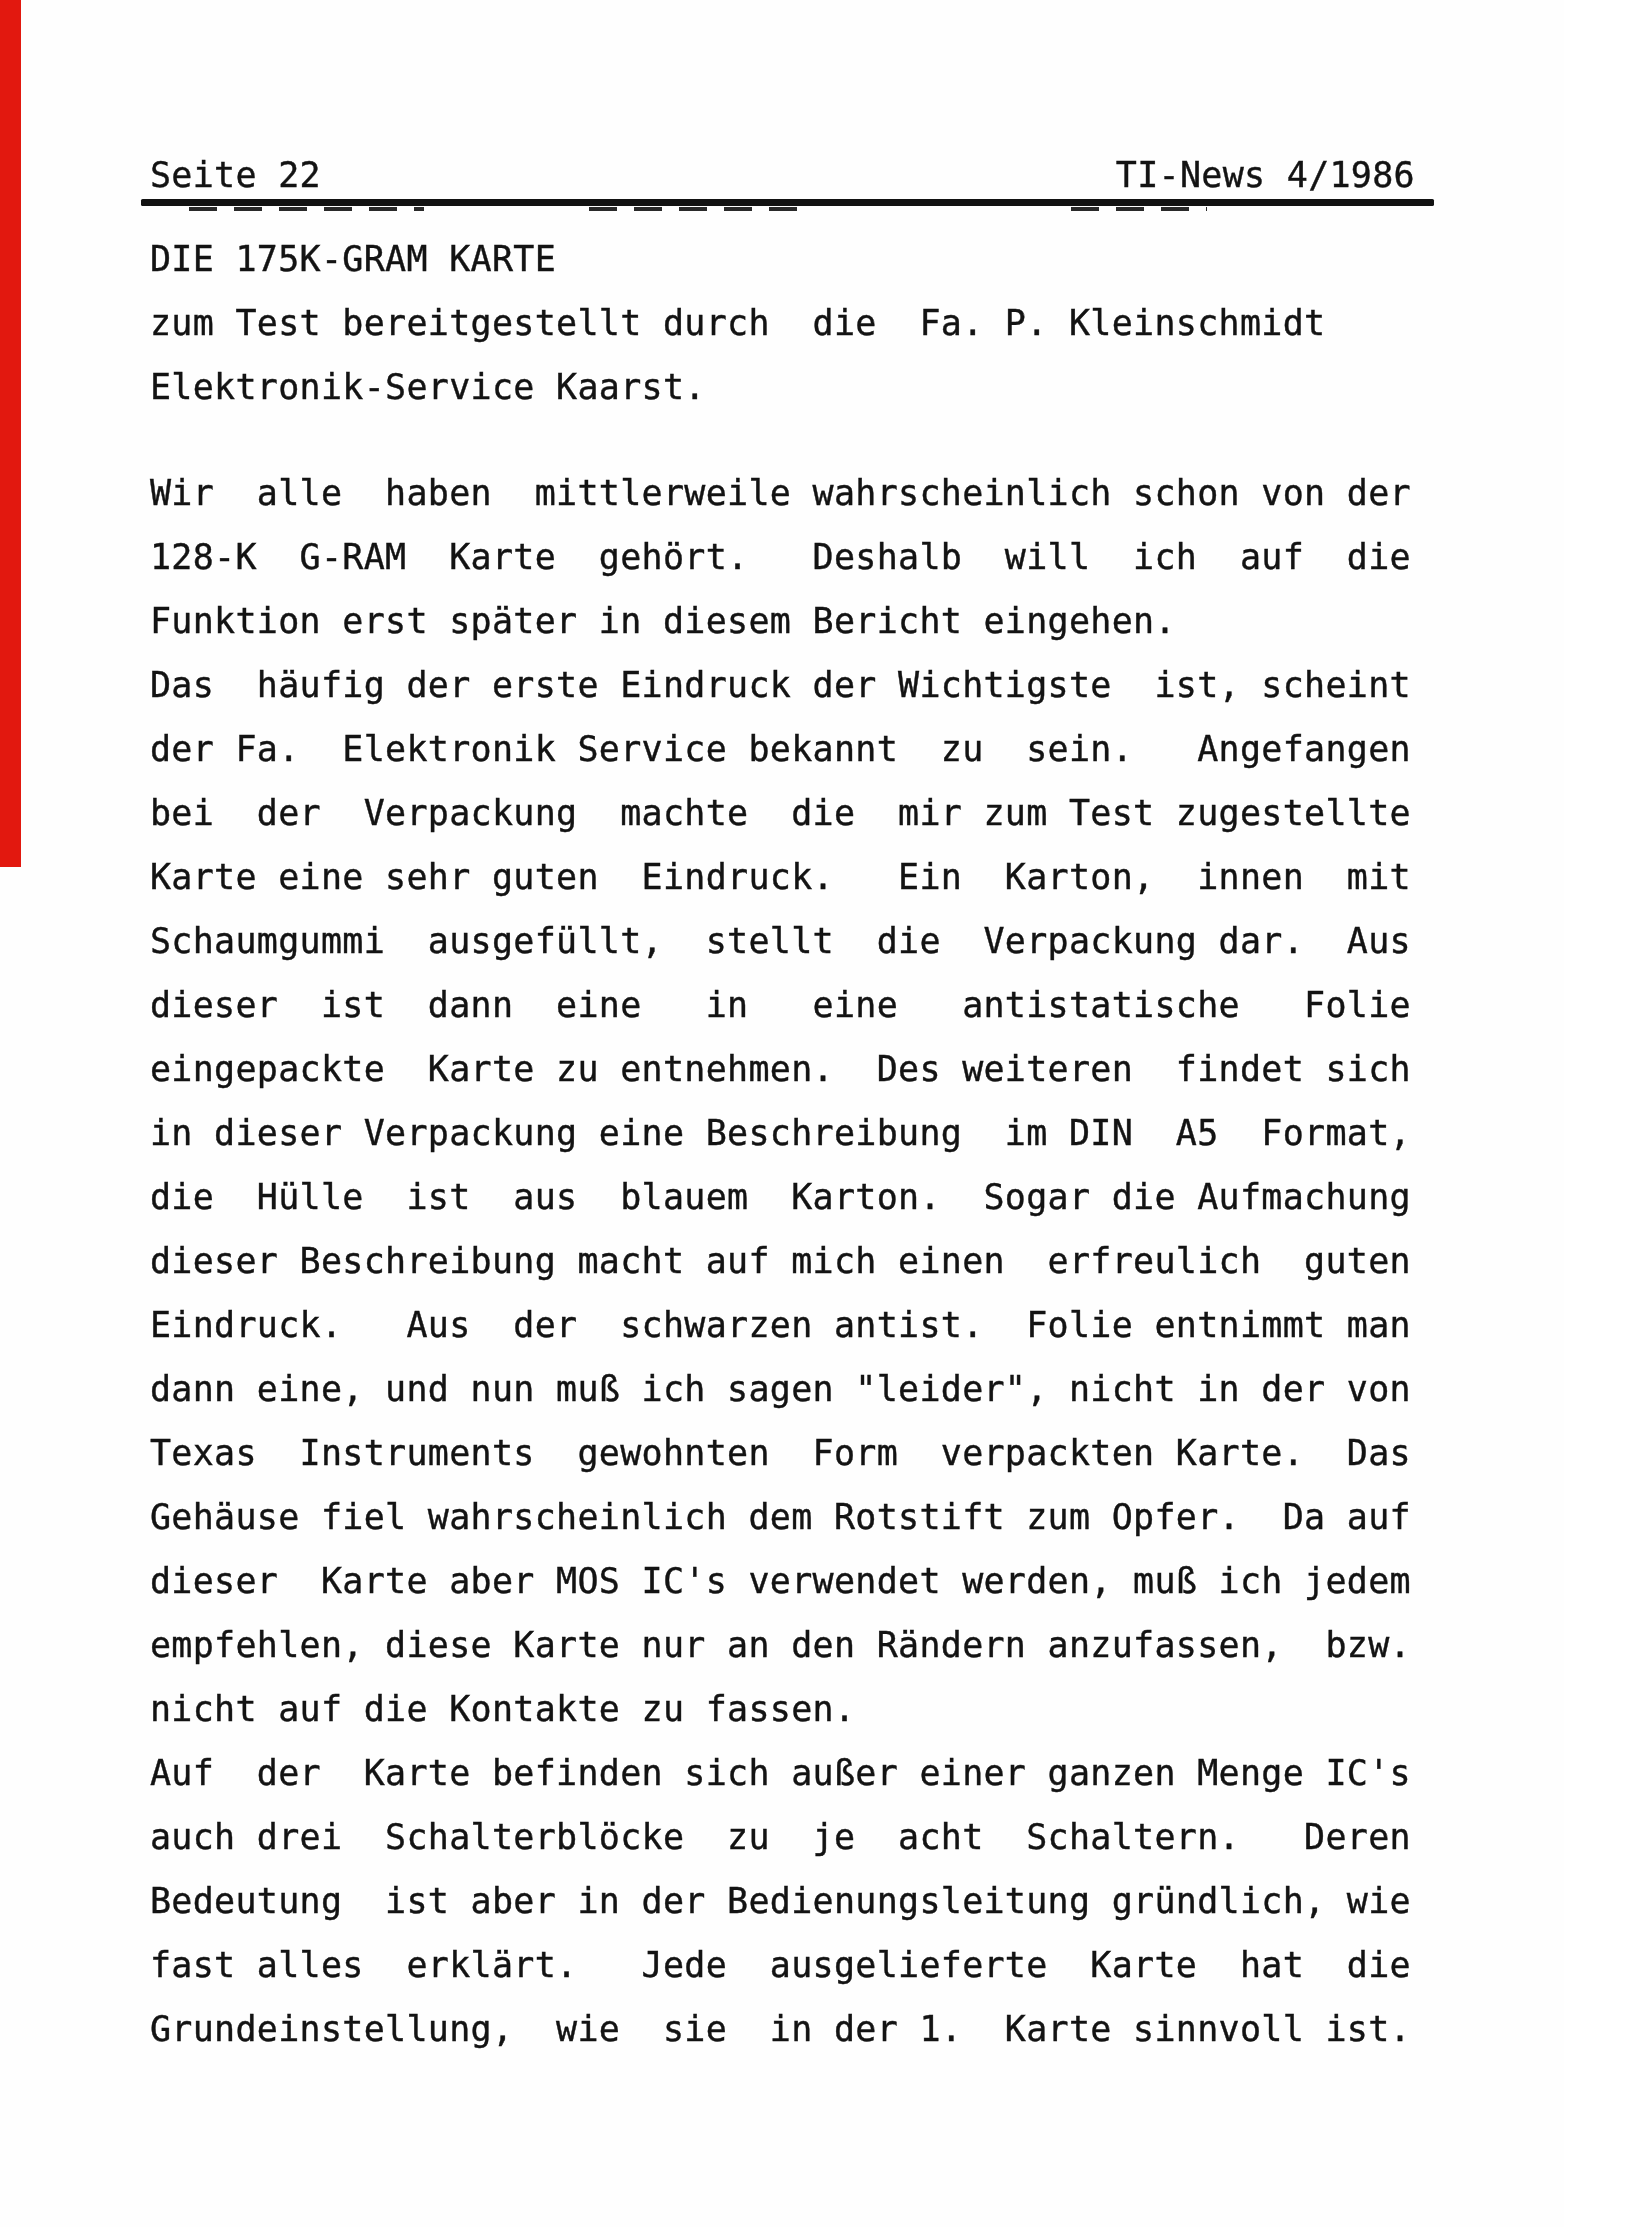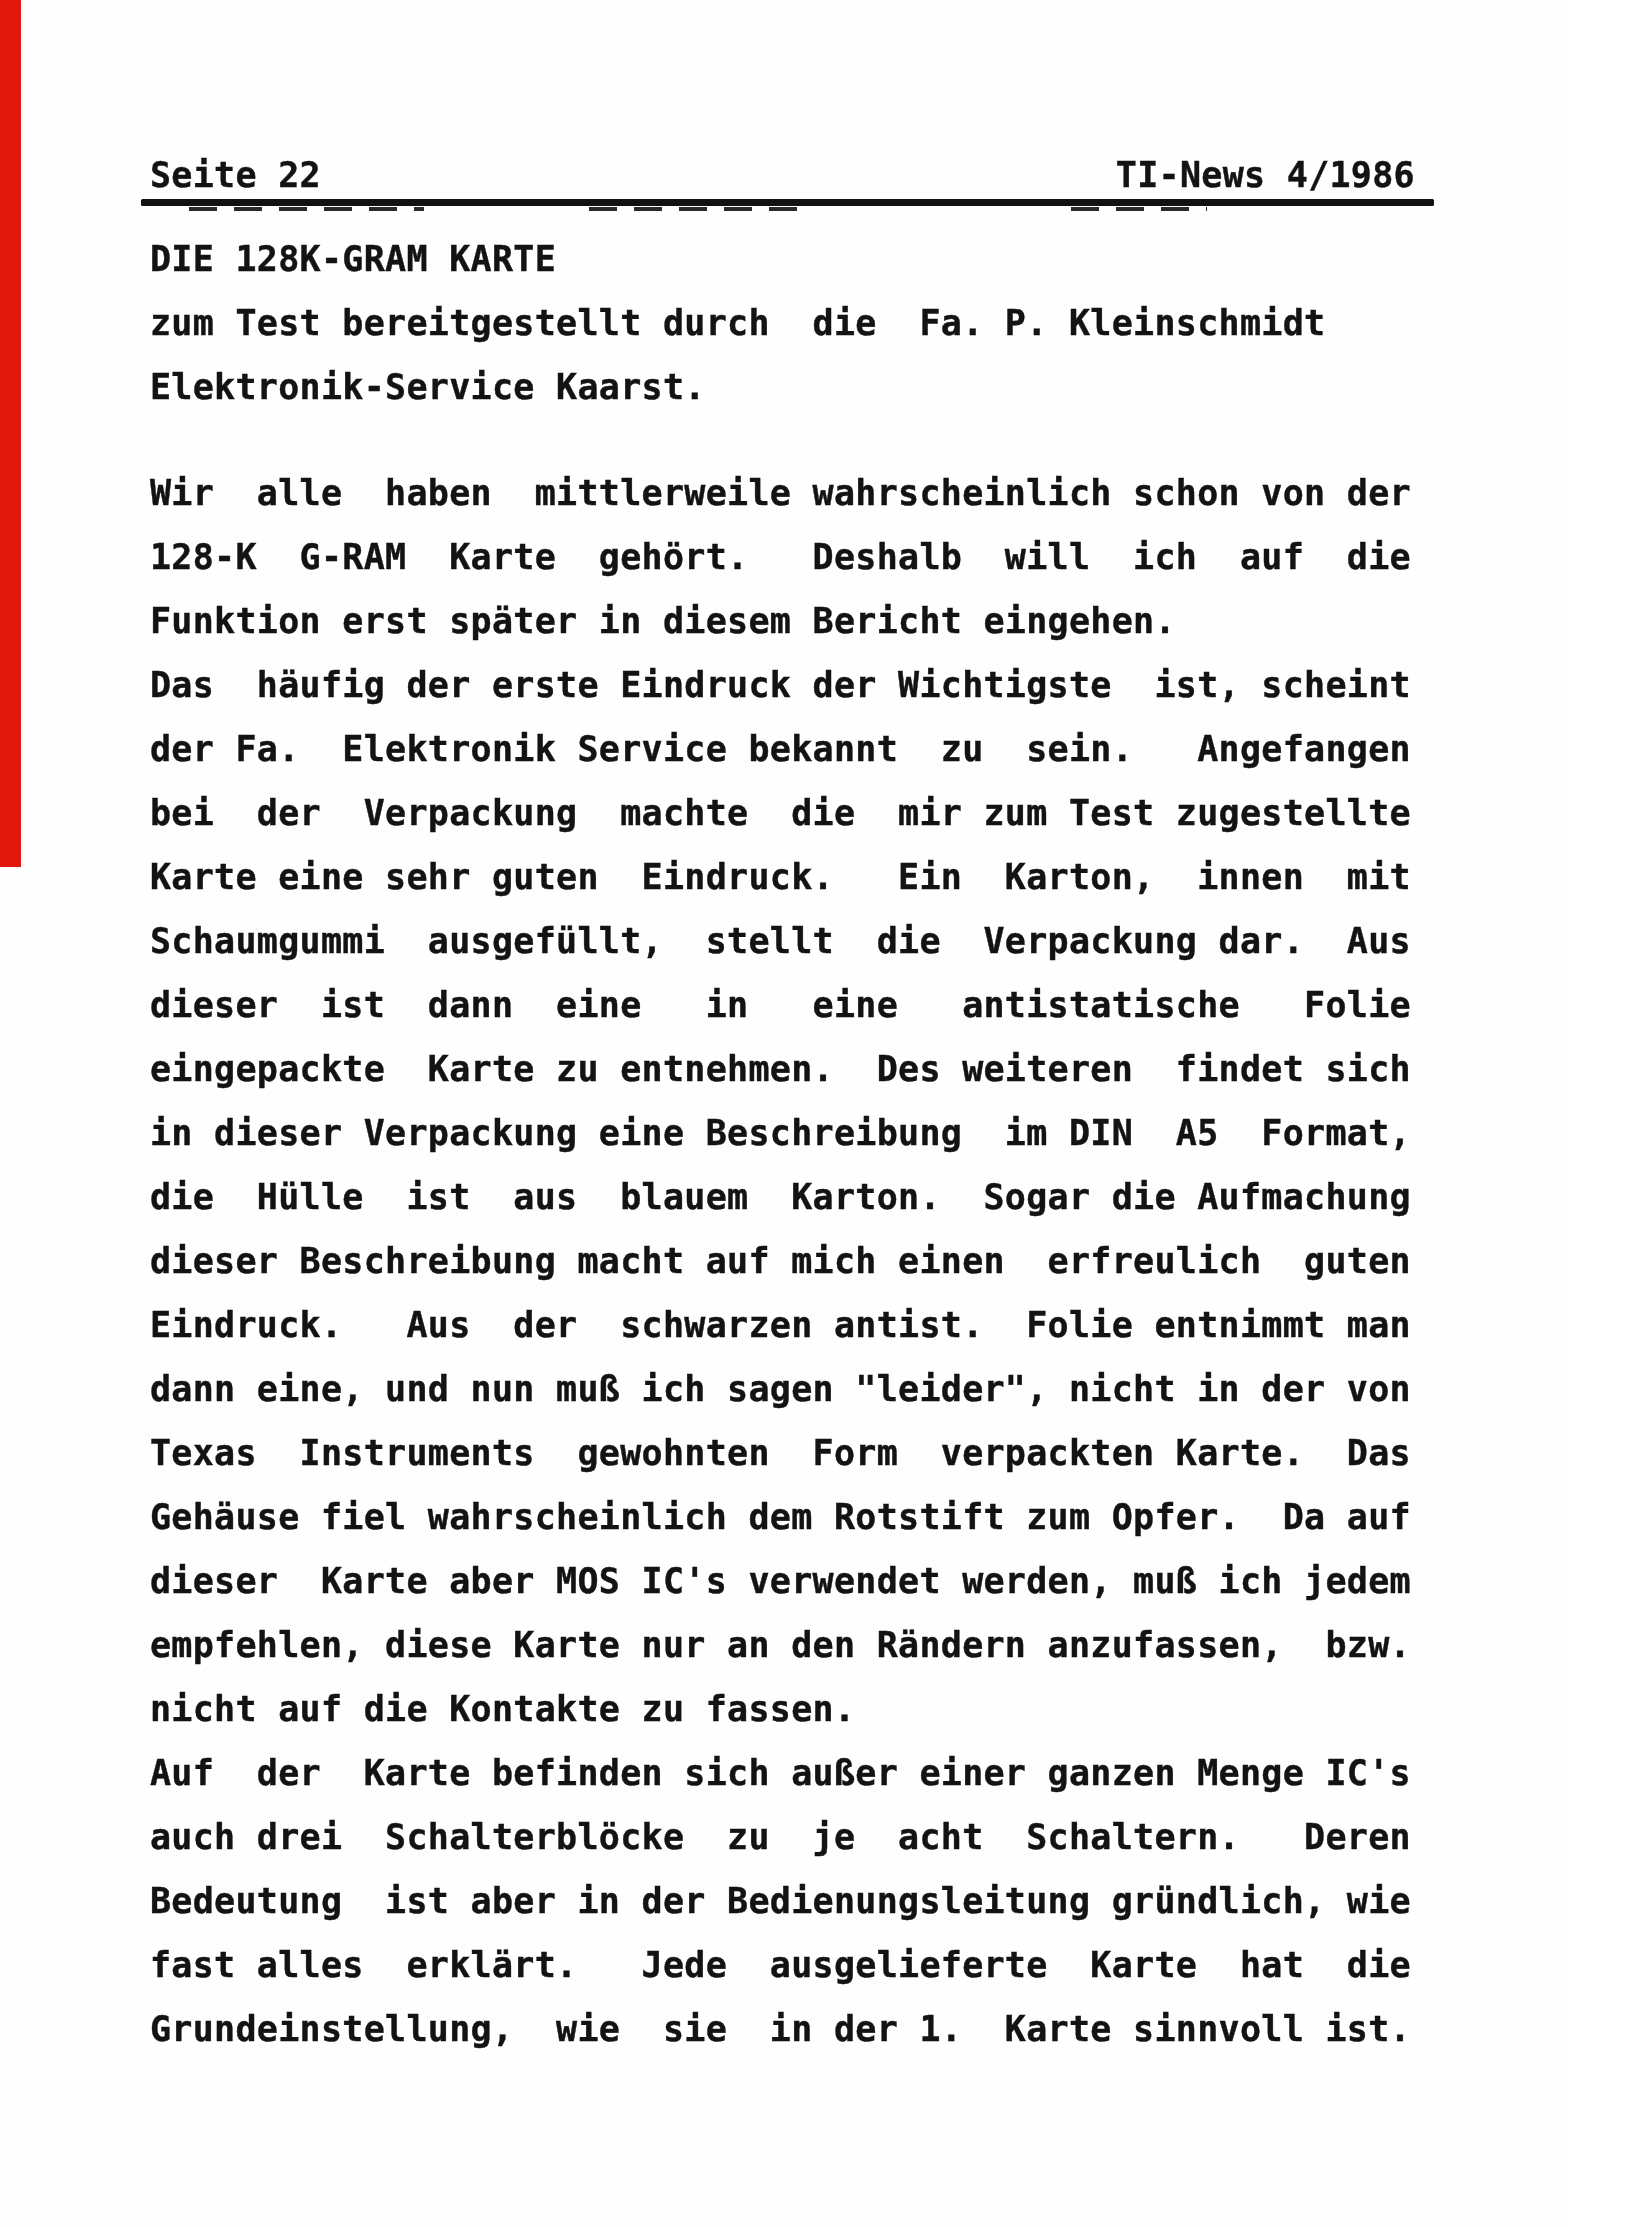--- a/index.html
+++ b/index.html
@@ -9,21 +9,20 @@
   }
   .page {
     position: relative;
     width: 1564px;
     height: 2227px;
     overflow: hidden;
     font-family: "DejaVu Sans Mono", "Liberation Mono", monospace;
     font-size: 35px;
     line-height: 64px;
     letter-spacing: 0.3px;
-    font-weight: bold;
     -webkit-text-stroke: 0.4px currentColor;
   }
   .red-bar {
     position: absolute;
     left: 0;
     top: 0;
     width: 21.4px;
     height: 867px;
   }
   .header-row {
@@ -73,21 +72,21 @@
   <div class="header-row">
     <span>Seite 22</span>
     <span>TI-News 4/1986</span>
   </div>
 
   <div class="rule"></div>
   <div class="rule-dash d1"></div>
   <div class="rule-dash d2"></div>
   <div class="rule-dash d3"></div>
 
-  <pre class="text-block title-block">DIE 128K-GRAM KARTE
+  <pre class="text-block title-block">DIE 175K-GRAM KARTE
 zum Test bereitgestellt durch  die  Fa. P. Kleinschmidt
 Elektronik-Service Kaarst.</pre>
 
   <pre class="text-block body-block">Wir  alle  haben  mittlerweile wahrscheinlich schon von der
 128-K  G-RAM  Karte  gehört.   Deshalb  will  ich  auf  die
 Funktion erst später in diesem Bericht eingehen.
 Das  häufig der erste Eindruck der Wichtigste  ist, scheint
 der Fa.  Elektronik Service bekannt  zu  sein.   Angefangen
 bei  der  Verpackung  machte  die  mir zum Test zugestellte
 Karte eine sehr guten  Eindruck.   Ein  Karton,  innen  mit

